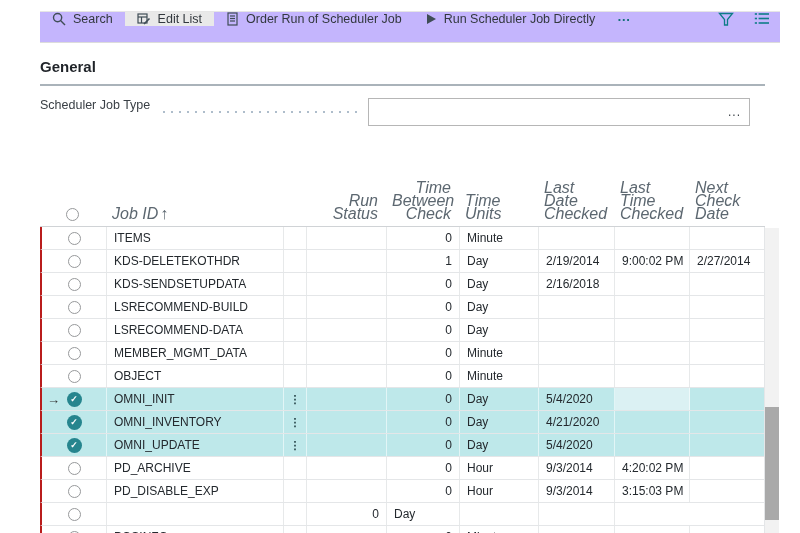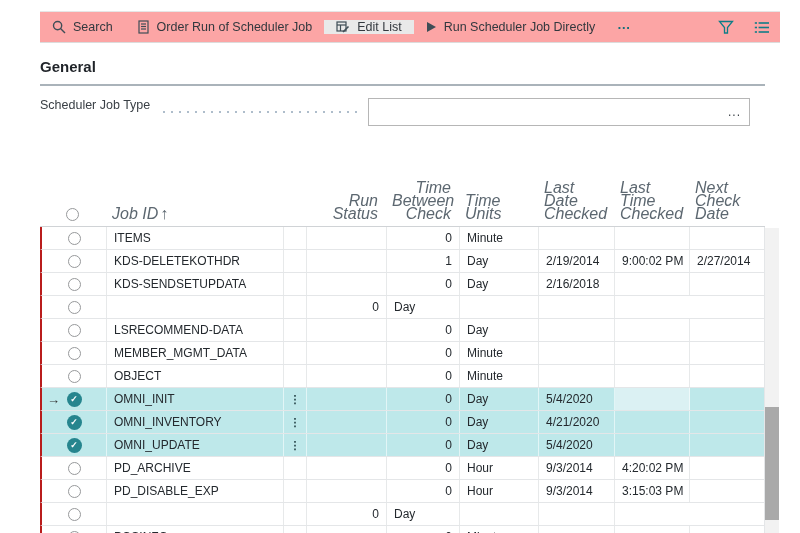--- a/index.html
+++ b/index.html
@@ -2,22 +2,22 @@
 <html><head>
 <meta charset="utf-8">
 <style>
   * { margin:0; padding:0; box-sizing:border-box; }
   html,body { background:#fff; }
   body { font-family:"Liberation Sans", sans-serif; color:#24292e; }
   .page { position:relative; width:800px; height:533px; background:#fff; overflow:hidden; }
 
   
   .toolbar { position:absolute; left:40px; top:11px; width:740px; height:32px;
-    display:flex; align-items:center; border-top:1px solid #e6e6e6; border-bottom:1px solid #dcdcdc;
-    background:#fca5a5; }
+    display:flex; align-items:flex-start; border-top:1px solid #e6e6e6; border-bottom:1px solid #dcdcdc;
+    background:#c4b5fd; }
   .tb-item { display:flex; align-items:center; gap:7px; padding:0 12px; font-size:12.5px;
     color:#32383e; cursor:pointer; white-space:nowrap; }
   .tb-item.active { background:#e9e9e9; }
   .tb-item svg { display:block; }
   .tb-more { display:flex; align-items:center; padding:0 10px; font-size:13px; letter-spacing:1px;
     color:#16707a; font-weight:bold; cursor:pointer; }
   .tb-spacer { flex:1; }
   .tb-icon { display:flex; align-items:center; padding:0 10px; cursor:pointer; }
 
   
@@ -72,37 +72,37 @@
 <div class="page">
 
   <div class="toolbar">
     <div class="tb-item">
       <svg width="14" height="14" viewBox="0 0 14 14" fill="none" stroke="#3f4d56" stroke-width="1.4">
         <circle cx="5.6" cy="5.6" r="4.1"></circle>
           <line x1="8.8" y1="8.8" x2="13" y2="13"></line>
       </svg>
       <span>Search</span>
     </div>
+    <div class="tb-item active">
+      <svg width="14" height="14" viewBox="0 0 14 14" fill="none" stroke="#3f4d56" stroke-width="1.2">
+        <rect x="1" y="2" width="9" height="9"></rect>
+          <line x1="1" y1="5" x2="10" y2="5"></line>
+          <line x1="4.5" y1="5" x2="4.5" y2="11"></line>
+        <line x1="7" y1="12" x2="12.5" y2="6.5" stroke-width="1.6"></line>
+      </svg>
+      <span>Edit List</span>
+    </div>
     <div class="tb-item">
       <svg width="13" height="14" viewBox="0 0 13 14" fill="none" stroke="#3f4d56" stroke-width="1.2">
         <rect x="2" y="1" width="9" height="12"></rect>
           <line x1="4" y1="4" x2="9" y2="4"></line>
           <line x1="4" y1="6.5" x2="9" y2="6.5"></line>
           <line x1="4" y1="9" x2="9" y2="9"></line>
       </svg>
       <span>Order Run of Scheduler Job</span>
-    </div>
-    <div class="tb-item active">
-      <svg width="14" height="14" viewBox="0 0 14 14" fill="none" stroke="#3f4d56" stroke-width="1.2">
-        <rect x="1" y="2" width="9" height="9"></rect>
-          <line x1="1" y1="5" x2="10" y2="5"></line>
-          <line x1="4.5" y1="5" x2="4.5" y2="11"></line>
-        <line x1="7" y1="12" x2="12.5" y2="6.5" stroke-width="1.6"></line>
-      </svg>
-      <span>Edit List</span>
     </div>
     <div class="tb-item">
       <svg width="11" height="12" viewBox="0 0 11 12">
         <polygon points="1,1 10,6 1,11" fill="#3f4d56"></polygon>
       </svg>
       <span>Run Scheduler Job Directly</span>
     </div>
     <div class="tb-more">⋯</div>
     <div class="tb-spacer"></div>
     <div class="tb-icon">
@@ -187,20 +187,21 @@
           <div class="td right">0</div>
           <div class="td">Day</div>
           <div class="td">2/16/2018</div>
           <div class="td"></div>
           <div class="td"></div>
         </div>
         <div class="tr">
           <div class="td td-select">
             <span class="circle"></span>
           </div>
+          <div class="td">LSRECOMMEND-BUILD</div>
           <div class="td td-dots"></div>
           <div class="td"></div>
           <div class="td right">0</div>
           <div class="td">Day</div>
           <div class="td"></div>
           <div class="td"></div>
           <div class="td"></div>
         </div>
         <div class="tr">
           <div class="td td-select">

